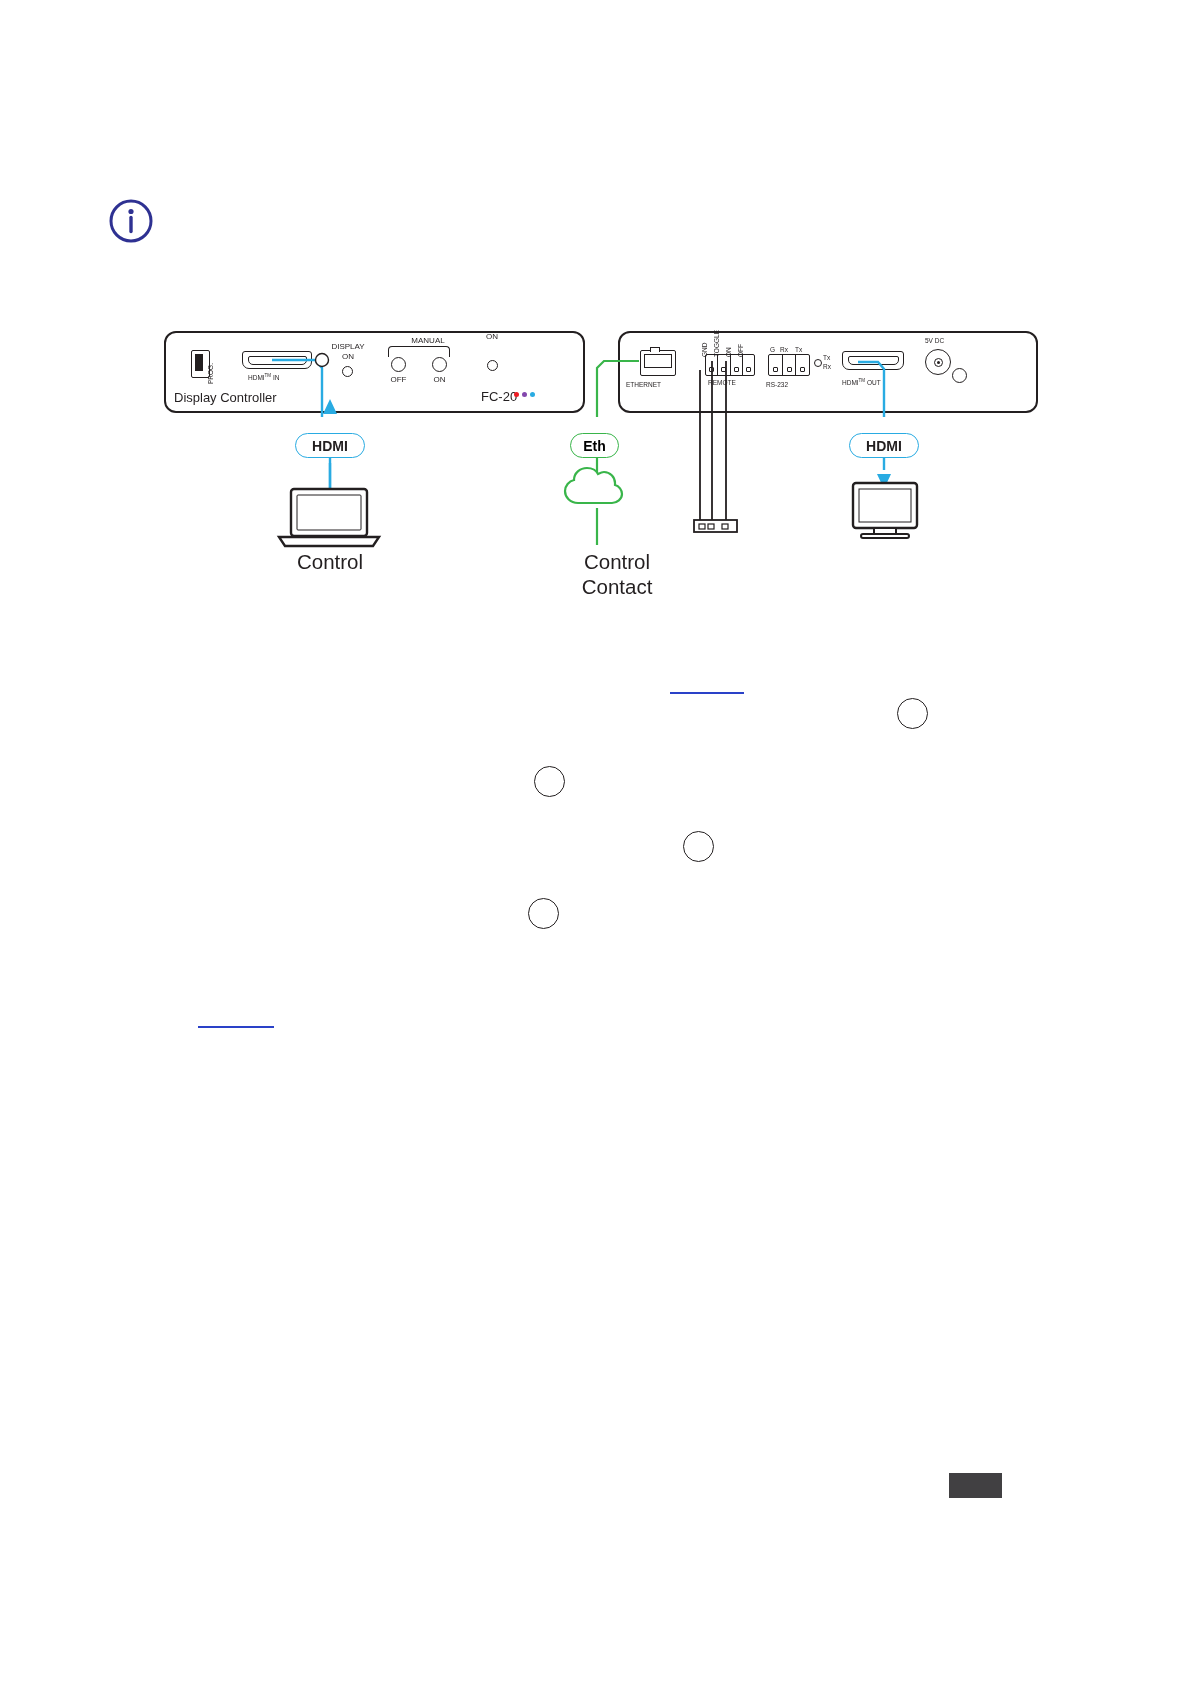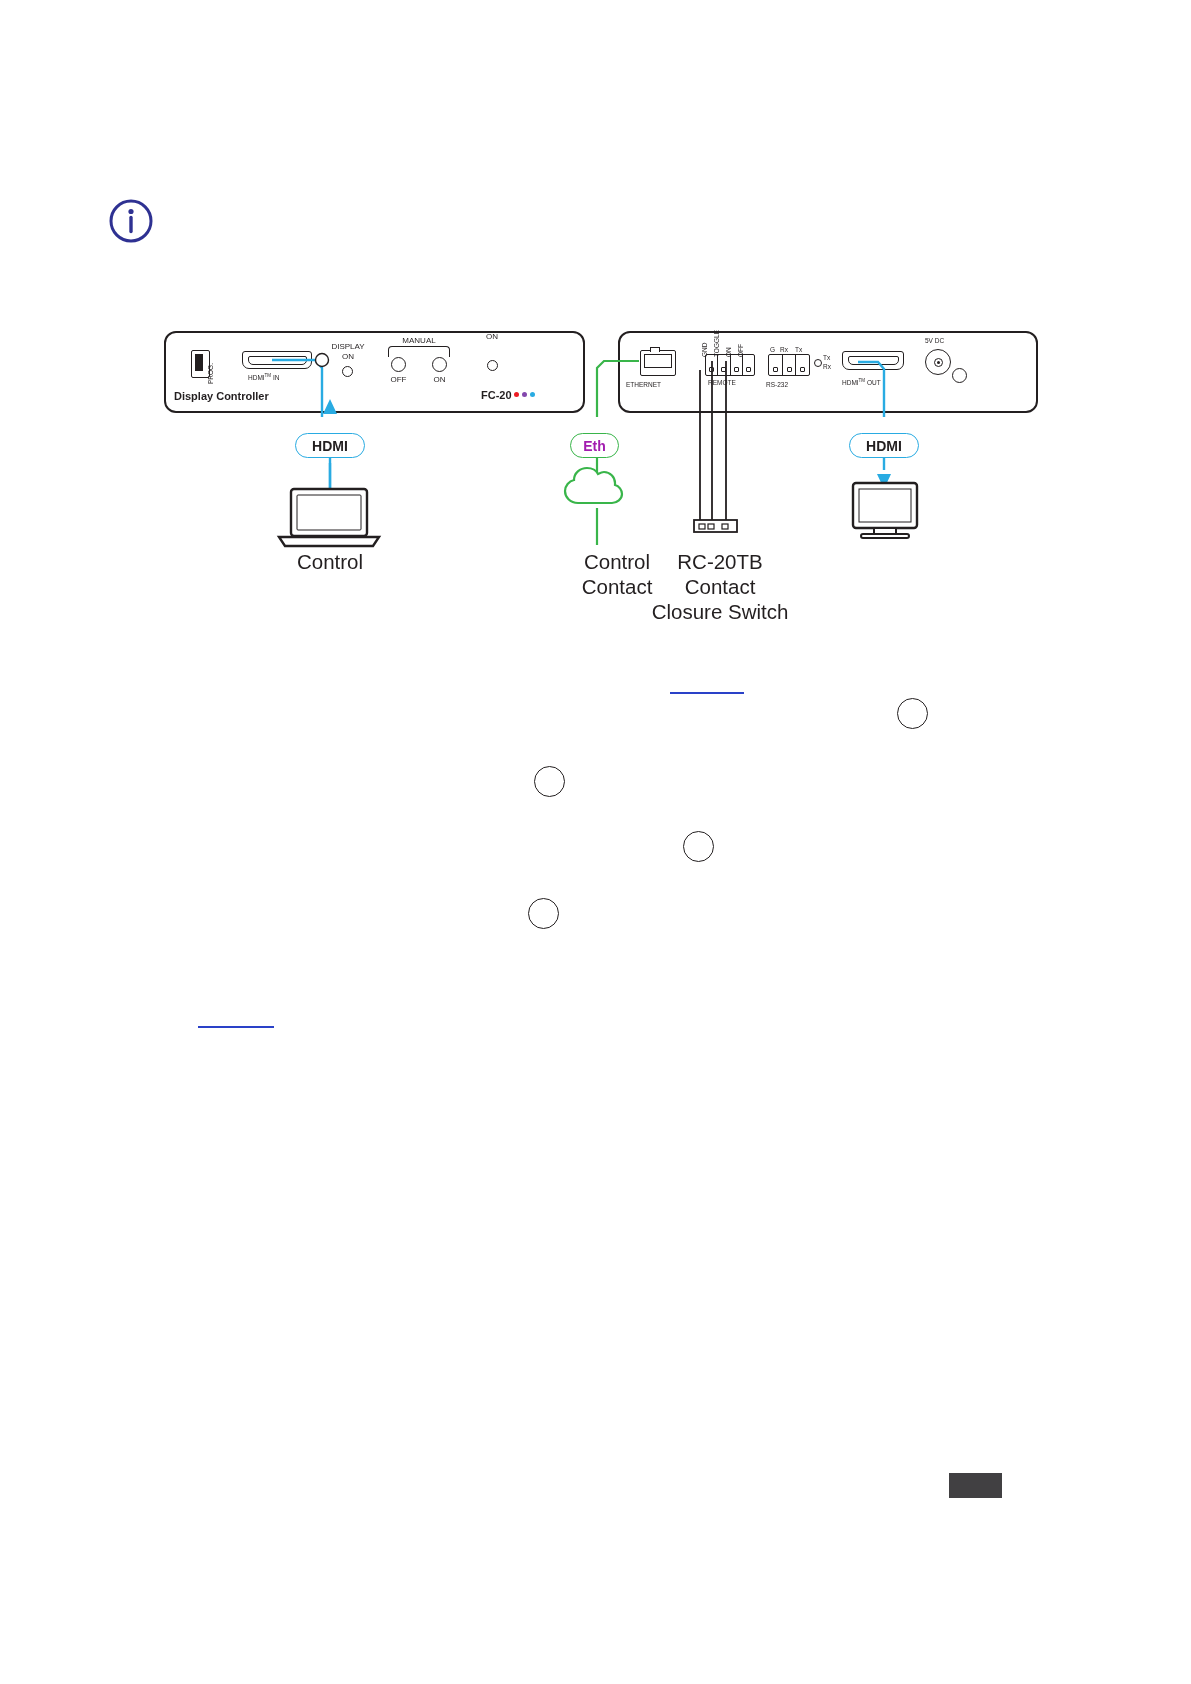--- a/index.html
+++ b/index.html
@@ -48,22 +48,22 @@
   }
   #panel-right {
     left: 618px;
     top: 331px;
     width: 420px;
     height: 82px;
   }
 
   .pnl-label {
     position: absolute;
-    font-size: 11px;
-    font-weight: bold;
+    font-size: 13px;
+    font-weight: normal;
     color: #231f20;
     white-space: nowrap;
   }
   .pnl-text {
     position: absolute;
     font-size: 8px;
     color: #231f20;
     white-space: nowrap;
     text-align: center;
   }
@@ -233,21 +233,21 @@
     align-items: center;
     justify-content: center;
     box-sizing: border-box;
   }
   .lbl-hdmi {
     border: 1.6px solid #29abe2;
     color: #231f20;
   }
   .lbl-eth {
     border: 1.6px solid #39b54a;
-    color: #a21caf;
+    color: #000000;
     text-align: center;
   }
 
   
   .caption {
     position: absolute;
     font-size: 20.5px;
     color: #231f20;
     text-align: center;
     line-height: 25px;
@@ -308,21 +308,21 @@
     </div>
     <div class="pnl-text-sm" style="left:82px; top:40px;">
       <span>HDMI</span><sup style="font-size:4.5px">TM</sup> <span>IN</span>
     </div>
 
     <div class="pnl-text" style="left:152px; top:9px; width:60px;">DISPLAY</div>
     <div class="pnl-text" style="left:152px; top:19px; width:60px;">ON</div>
     <div class="small-circle" style="left:176px; top:33px; width:11px; height:11px;"></div>
 
     <div class="manual-bracket" style="left:222px; top:13px; width:62px; height:11px;"></div>
-    <div class="pnl-text" style="left:222px; top:3px; width:62px; background:#fff;">MANUAL</div>
+    <div class="pnl-text" style="left:231px; top:3px; width:62px; background:#fff;">MANUAL</div>
 
     <div class="circle-btn" style="left:225px; top:24px; width:15px; height:15px;"></div>
     <div class="pnl-text" style="left:214px; top:42px; width:37px;">OFF</div>
 
     <div class="circle-btn" style="left:266px; top:24px; width:15px; height:15px;"></div>
     <div class="pnl-text" style="left:255px; top:42px; width:37px;">ON</div>
 
     <div class="pnl-text" style="left:308px; top:-1px; width:36px;">ON</div>
     <div class="small-circle" style="left:321px; top:27px; width:11px; height:11px;"></div>
 
@@ -452,24 +452,20 @@
     </g>
   </svg>
 
   <div class="caption" style="left:250px; top:549px; width:160px;">Control</div>
 
   <div class="caption" style="left:552px; top:549px; width:130px;">
     <div>Control</div>
     <div>Contact</div>
   </div>
 
-  <div class="caption" style="left:640px; top:549px; width:160px;">
-    <div>RC-20TB Contact</div>
-    <div>Closure Switch</div>
-  </div>
 
 
   <div class="callout" style="left:897px; top:698px; width:31px; height:31px;"></div>
   <div class="callout" style="left:534px; top:766px; width:31px; height:31px;"></div>
   <div class="callout" style="left:683px; top:831px; width:31px; height:31px;"></div>
   <div class="callout" style="left:528px; top:898px; width:31px; height:31px;"></div>
 
   <div class="link-rule" style="left:670px; top:692px; width:74px;"></div>
   <div class="link-rule" style="left:198px; top:1026px; width:76px;"></div>
 

